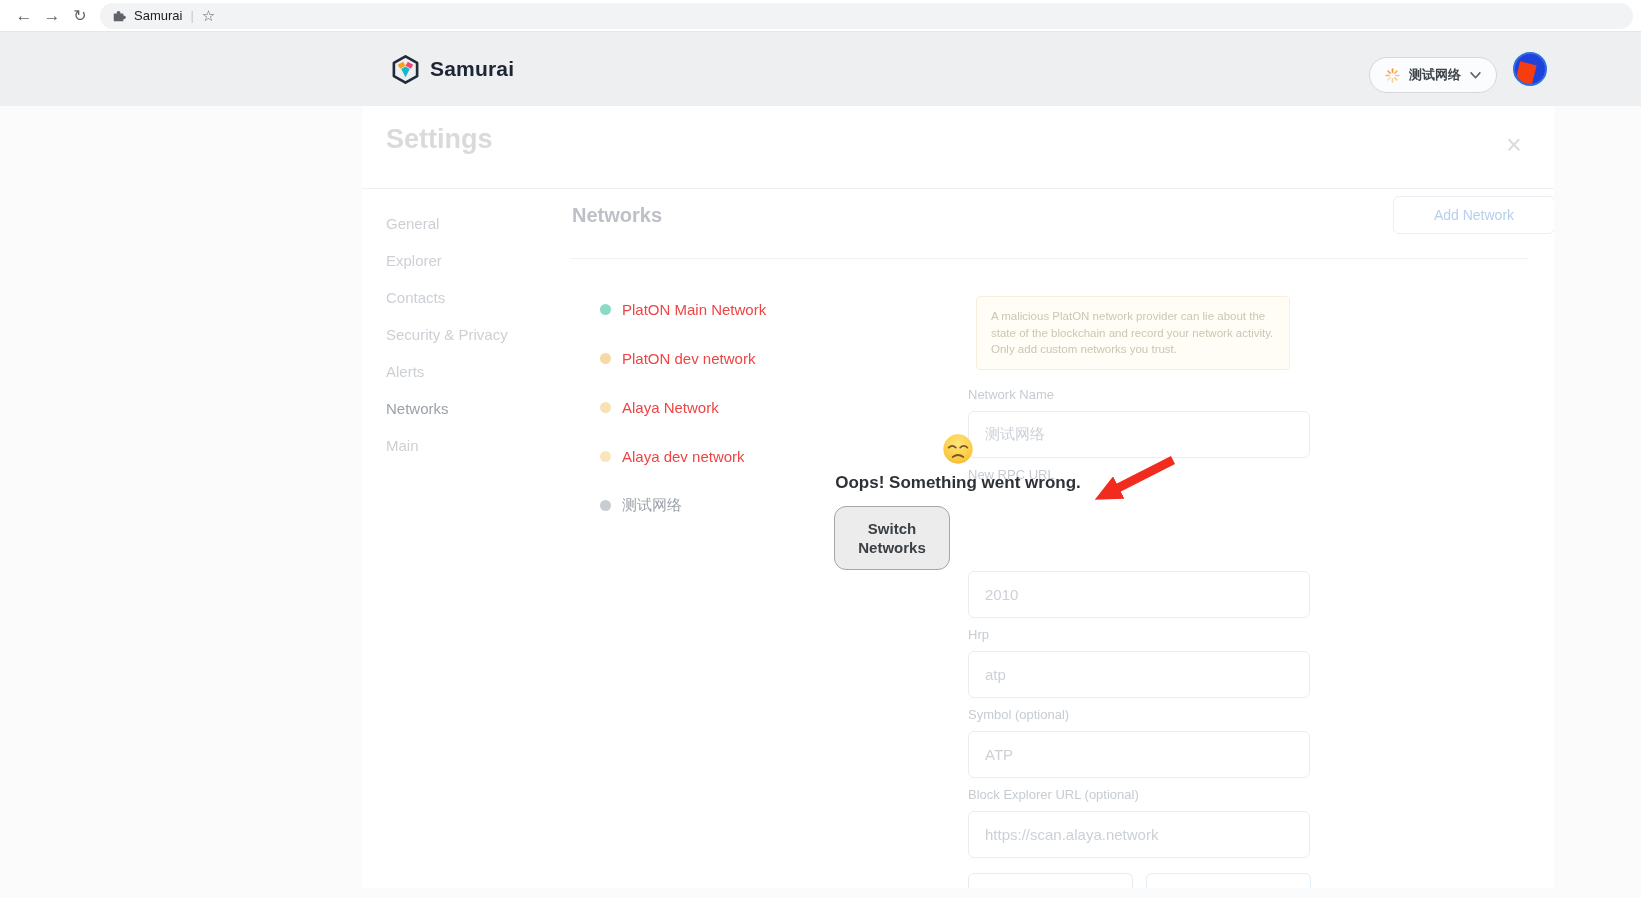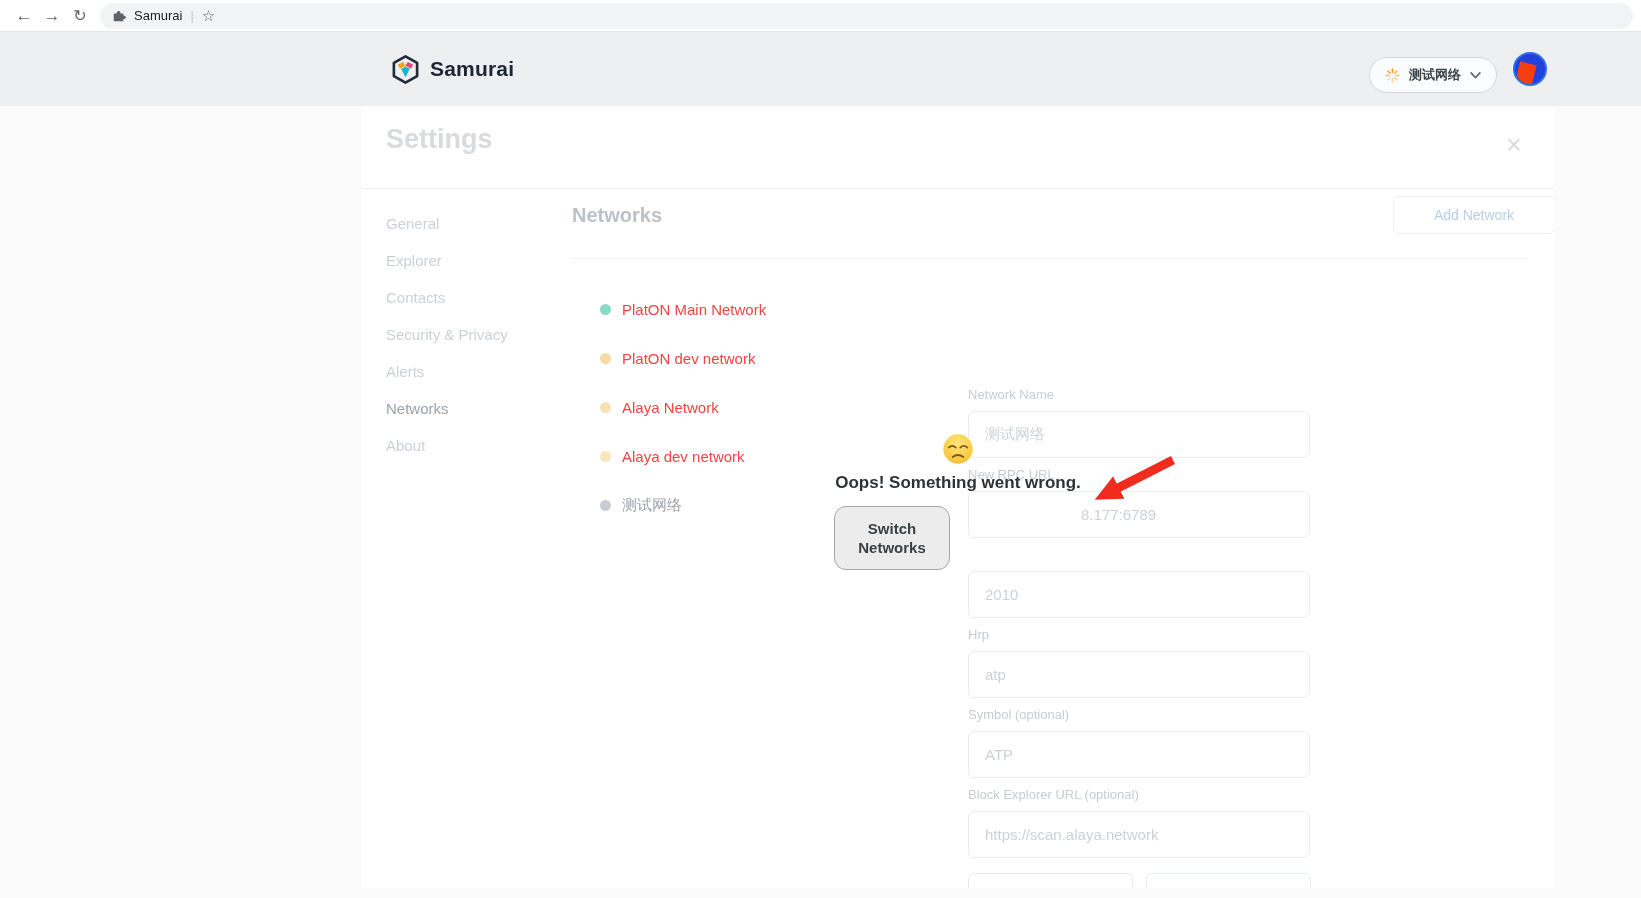--- a/index.html
+++ b/index.html
@@ -136,21 +136,21 @@
       <div class="modal-title">Settings</div>
       <div class="modal-close">×</div>
       <div class="divider-top"></div>
 
       <div class="side-item" style="top:99px">General</div>
       <div class="side-item" style="top:136px">Explorer</div>
       <div class="side-item" style="top:173px">Contacts</div>
       <div class="side-item" style="top:210px">Security &amp; Privacy</div>
       <div class="side-item" style="top:247px">Alerts</div>
       <div class="side-item active" style="top:284px">Networks</div>
-      <div class="side-item" style="top:321px">About</div>
+      <div class="side-item" style="top:321px">Main</div>
 
       <div class="panel-heading">Networks</div>
       <div class="add-network-btn">Add Network</div>
       <div class="divider-panel"></div>
 
       <div class="net-row" style="top:191px">
         <span class="net-dot" style="background-color: rgb(138, 218, 200);"></span>
         <span class="net-name">PlatON Main Network</span>
       </div>
       <div class="net-row" style="top:240px">
@@ -163,26 +163,26 @@
       </div>
       <div class="net-row" style="top:338px">
         <span class="net-dot" style="background-color: rgb(249, 230, 191);"></span>
         <span class="net-name">Alaya dev network</span>
       </div>
       <div class="net-row active" style="top:387px">
         <span class="net-dot" style="background-color: rgb(201, 205, 211);"></span>
         <span class="net-name">测试网络</span>
       </div>
 
+      <div class="warn-box">A malicious PlatON network provider can lie about the state of the blockchain and record your network activity. Only add custom networks you trust.</div>
 
       <div class="field-label" style="top:281px">Network Name</div>
       <input class="field-input" style="top: 305px;" value="测试网络">
 
       <div class="field-label" style="top:361px">New RPC URL</div>
-      <input class="field-input obscured" style="top: 385px;" value="8.177:6789">
 
       <div class="field-label" style="top:441px"></div>
       <input class="field-input" style="top: 465px;" value="2010">
 
       <div class="field-label" style="top:521px">Hrp</div>
       <input class="field-input" style="top: 545px;" value="atp">
 
       <div class="field-label" style="top:601px">Symbol (optional)</div>
       <input class="field-input" style="top: 625px;" value="ATP">
 

